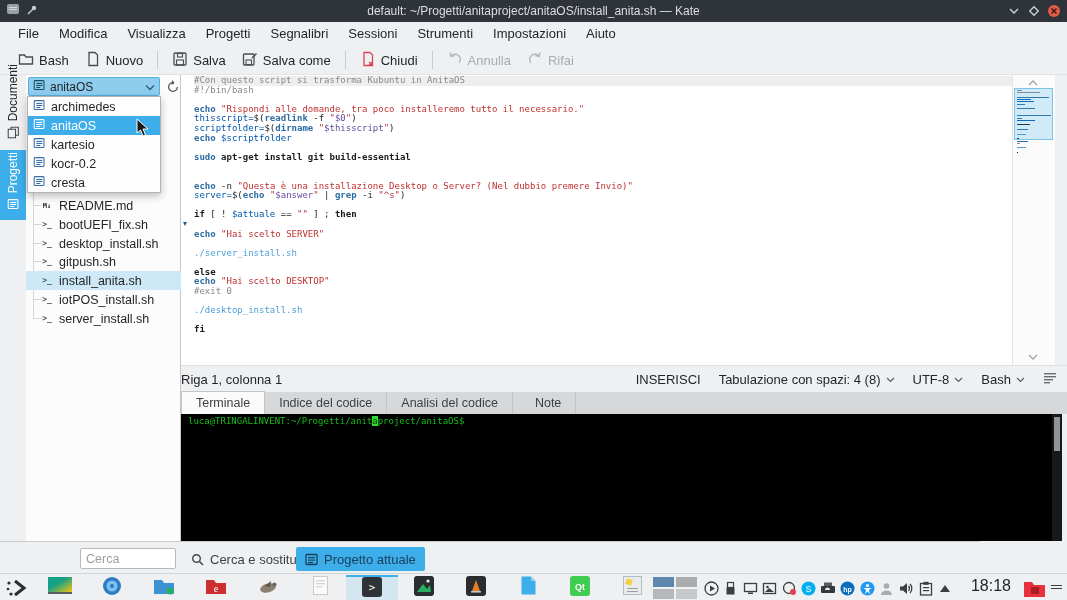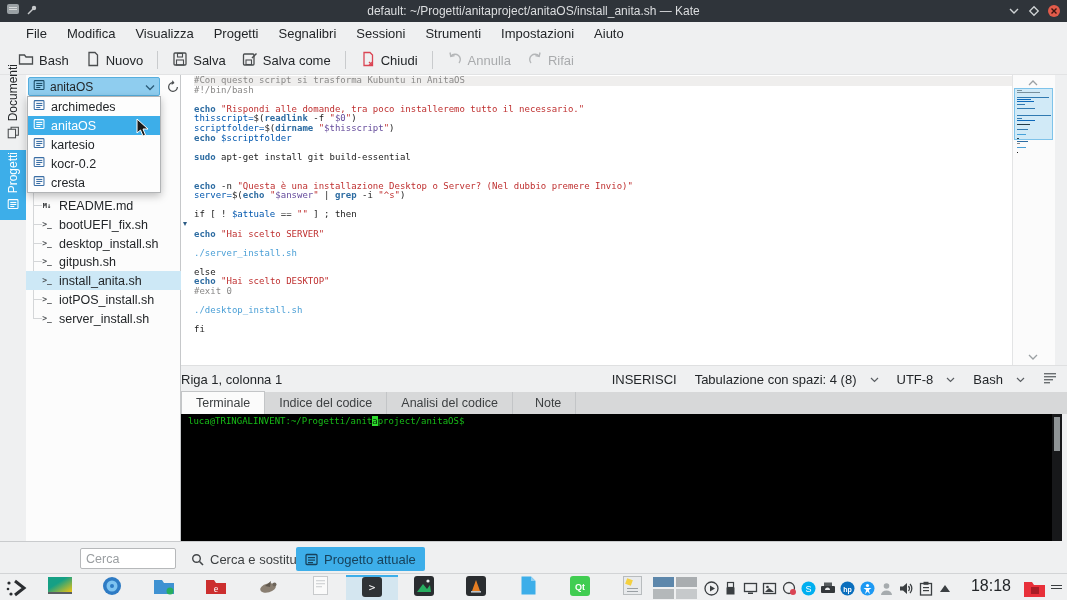--- a/index.html
+++ b/index.html
@@ -4,21 +4,21 @@
 <style>
   html,body{margin:0;padding:0;background:#555;}
   #stage{position:relative;width:1067px;height:600px;background:#eff0f1;overflow:hidden;
          font-family:"Liberation Sans",sans-serif;color:#232629;}
   .abs{position:absolute;}
   
   #titlebar{left:0;top:0;width:1067px;height:22px;background:#2f343a;display:flex;align-items:center;}
   #title-text{position:absolute;left:0;right:0;text-align:center;color:#dcdee0;font-size:12px;}
   .winbtn{width:18px;height:18px;display:flex;align-items:center;justify-content:center;}
   
-  #menubar{left:0;top:22px;width:1067px;height:24px;display:flex;align-items:center;padding-left:16px;box-sizing:border-box;background:#eff0f1;}
+  #menubar{left:0;top:22px;width:1067px;height:24px;display:flex;align-items:center;padding-left:8px;box-sizing:border-box;background:#eff0f1;}
   .menu-item{font-size:13px;padding:0 10px;height:22px;line-height:22px;}
   
   #toolbar{left:0;top:46px;width:1067px;height:29px;display:flex;align-items:center;padding-left:10px;box-sizing:border-box;border-bottom:1px solid #e2e3e4;}
   .tb-btn{display:flex;align-items:center;gap:5px;padding:3px 8px;font-size:13px;border-radius:2px;}
   .tb-btn.disabled{color:#a9abad;}
   .tb-sep{width:1px;height:18px;background:#c9cbcd;margin:0 6px;}
   
   #tabstrip{left:0;top:75px;width:26px;height:466px;background:#eff0f1;}
   .vtab{position:absolute;left:0;width:26px;display:flex;flex-direction:column;align-items:center;justify-content:flex-end;gap:4px;padding-bottom:5px;box-sizing:border-box;}
   .vtab span.vlabel{writing-mode:vertical-rl;transform:rotate(180deg);font-size:12px;}
@@ -33,33 +33,33 @@
   .guide{position:absolute;background:#d4d6d8;}
   
   #project-dropdown{left:27px;top:96px;width:132px;background:#fdfdfd;border:1px solid #b2b4b6;box-shadow:0 3px 8px rgba(0,0,0,0.25);z-index:20;}
   .dd-item{height:19px;display:flex;align-items:center;gap:5px;padding-left:5px;font-size:12.5px;}
   .dd-item.selected{background:#3daee9;color:#fff;}
   
   #editor{left:181px;top:75px;width:874px;height:290px;background:#ffffff;overflow:hidden;}
   #code{position:absolute;left:0;top:1px;right:42px;}
   .cl{height:9.6px;line-height:9.6px;white-space:pre;font-family:"DejaVu Sans Mono",monospace;font-size:9px;padding-left:13px;}
   .curline{position:absolute;left:13px;top:1px;right:42px;height:10px;background:#efeeed;}
-  .tk-c{color:#898887}.tk-k{color:#1b1b1b;font-weight:normal}.tk-b{color:#2d6ca2;font-weight:bold}
+  .tk-c{color:#898887}.tk-k{color:#1b1b1b;font-weight:bold}.tk-b{color:#2d6ca2;font-weight:bold}
   .tk-v{color:#0057ae}.tk-s{color:#bf3030}.tk-sv{color:#644a9b}.tk-p{color:#4a9fd6}.tk-t{color:#1b1b1b}
   #fold-marker{position:absolute;left:2px;font-size:8px;color:#2b5b84;}
   #minimap-zone{position:absolute;right:0;top:0;width:42px;height:290px;background:#fbfbfb;border-left:1px solid #e3e4e5;}
   .scroll-arrow{position:absolute;left:12px;width:16px;height:10px;display:flex;align-items:center;justify-content:center;}
   #minimap-bars{position:absolute;left:4px;top:15px;width:34px;}
   .mbar{height:1px;margin-bottom:1.3px;}
   #minimap-view{position:absolute;left:1px;top:13px;width:39px;height:52px;background:rgba(61,174,233,0.22);border:1px solid #7ec3ea;box-sizing:border-box;}
   
   #statusbar{left:181px;top:365px;width:886px;height:27px;display:flex;align-items:center;font-size:13px;background:#eff0f1;border-top:1px solid #dfe0e1;}
   #status-left{margin-left:0;}
   #status-right{margin-left:auto;display:flex;align-items:center;gap:18px;margin-right:10px;}
-  .status-chip{display:flex;align-items:center;gap:13px;}
+  .status-chip{display:flex;align-items:center;gap:5px;}
   
   #paneltabs{left:181px;top:392px;width:886px;height:22px;background:#d7d8d9;display:flex;align-items:flex-end;}
   .ptab{height:22px;line-height:22px;padding:0 14px;font-size:12.5px;border-right:1px solid #c3c5c7;color:#3c3f41;}
   .ptab.active{background:#fbfbfb;border-top:1px solid #c3c5c7;border-left:1px solid #c3c5c7;}
   
   #terminal{left:181px;top:414px;width:881px;height:127px;background:#000;}
   #term-line{position:absolute;left:7px;top:2px;font-family:"DejaVu Sans Mono",monospace;font-size:9px;color:#17bd17;white-space:pre;}
   #term-cursor{background:#2fdc2f;color:#032d03;}
   #term-scroll{position:absolute;right:0;top:0;width:10px;height:127px;background:#17181a;}
   #term-thumb{position:absolute;left:2px;top:3px;width:6px;height:34px;background:#8f9496;}

